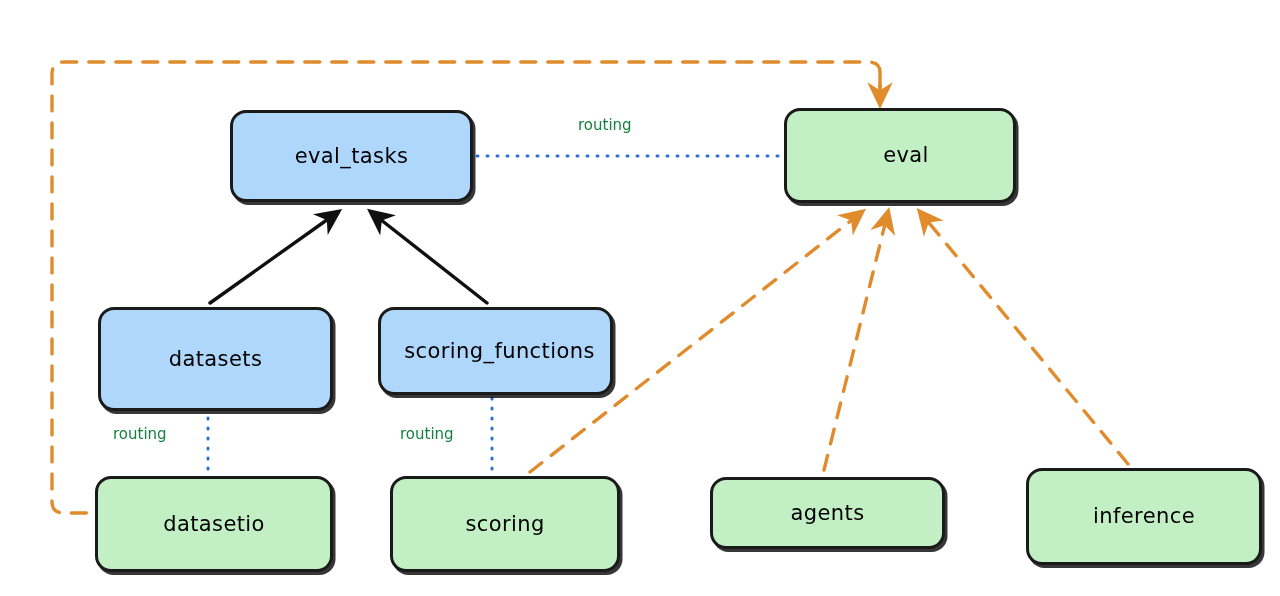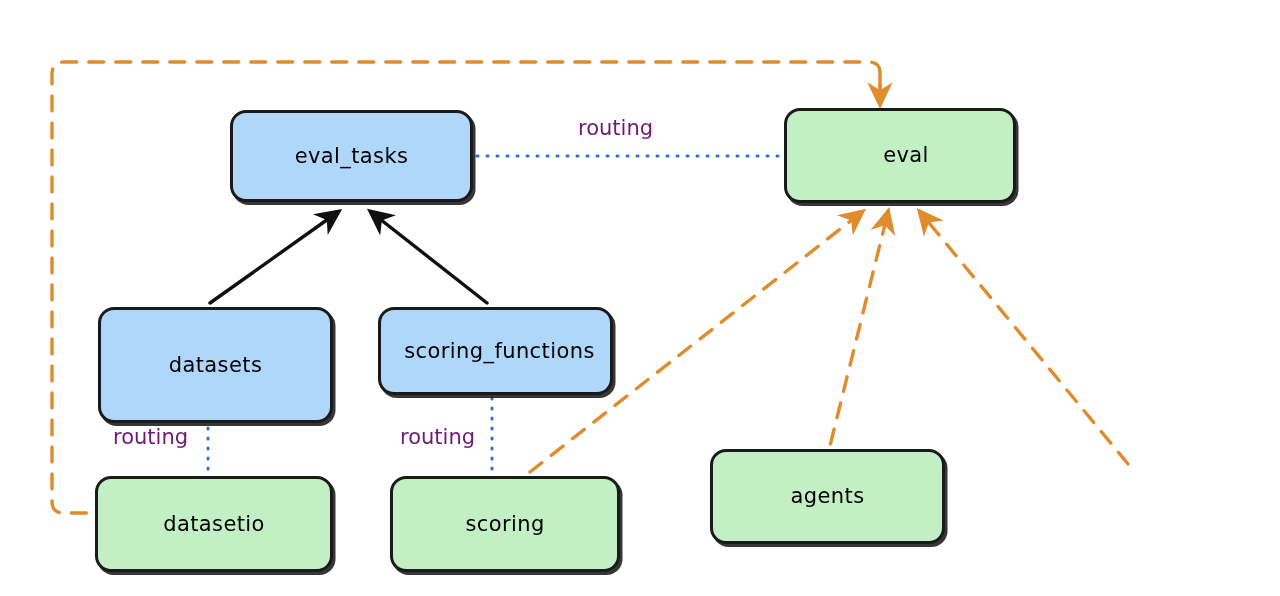--- a/index.html
+++ b/index.html
@@ -47,22 +47,22 @@
   }
   .node.api {
     background: #afd7fb;
   }
   .node.provider {
     background: #c3efc4;
   }
   .edge-label {
     position: absolute;
     font-family: "DejaVu Sans", sans-serif;
-    font-size: 21px;
-    color: #701a75;
+    font-size: 15px;
+    color: #15803d;
     white-space: nowrap;
     line-height: 1;
   }
 </style>
 </head>
 <body>
 
 <div id="canvas">
 
   <svg id="wires" viewBox="0 0 1280 596" width="1280" height="596" xmlns="http://www.w3.org/2000/svg">
@@ -110,38 +110,41 @@
   </svg>
 
   <div class="node api" style="left:230px; top:110px; width:243px; height:92px;">
     <span class="label">eval_tasks</span>
   </div>
 
   <div class="node provider" style="left:784px; top:108px; width:232px; height:95px;padding-left:12px;">
     <span class="label">eval</span>
   </div>
 
-  <div class="node api" style="left:98px; top:307px; width:235px; height:116px;">
+  <div class="node api" style="left:98px; top:307px; width:235px; height:104px;">
     <span class="label">datasets</span>
   </div>
 
   <div class="node api" style="left:378px; top:307px; width:235px; height:88px;padding-left:8px;">
     <span class="label">scoring_functions</span>
   </div>
 
   <div class="node provider" style="left:95px; top:476px; width:238px; height:96px;">
     <span class="label">datasetio</span>
   </div>
 
   <div class="node provider" style="left:390px; top:476px; width:230px; height:96px;">
     <span class="label">scoring</span>
   </div>
 
-  <div class="node provider" style="left:710px; top:449px; width:235px; height:95px;">
+  <div class="node provider" style="left:710px; top:477px; width:235px; height:72px;">
     <span class="label">agents</span>
   </div>
 
+  <div class="node provider" style="left:1026px; top:468px; width:236px; height:97px;">
+    <span class="label">inference</span>
+  </div>
 
   <div class="edge-label" style="left:578px; top:118px;">routing</div>
   <div class="edge-label" style="left:113px; top:427px;">routing</div>
   <div class="edge-label" style="left:400px; top:427px;">routing</div>
 
 </div>
 
 </body></html>

